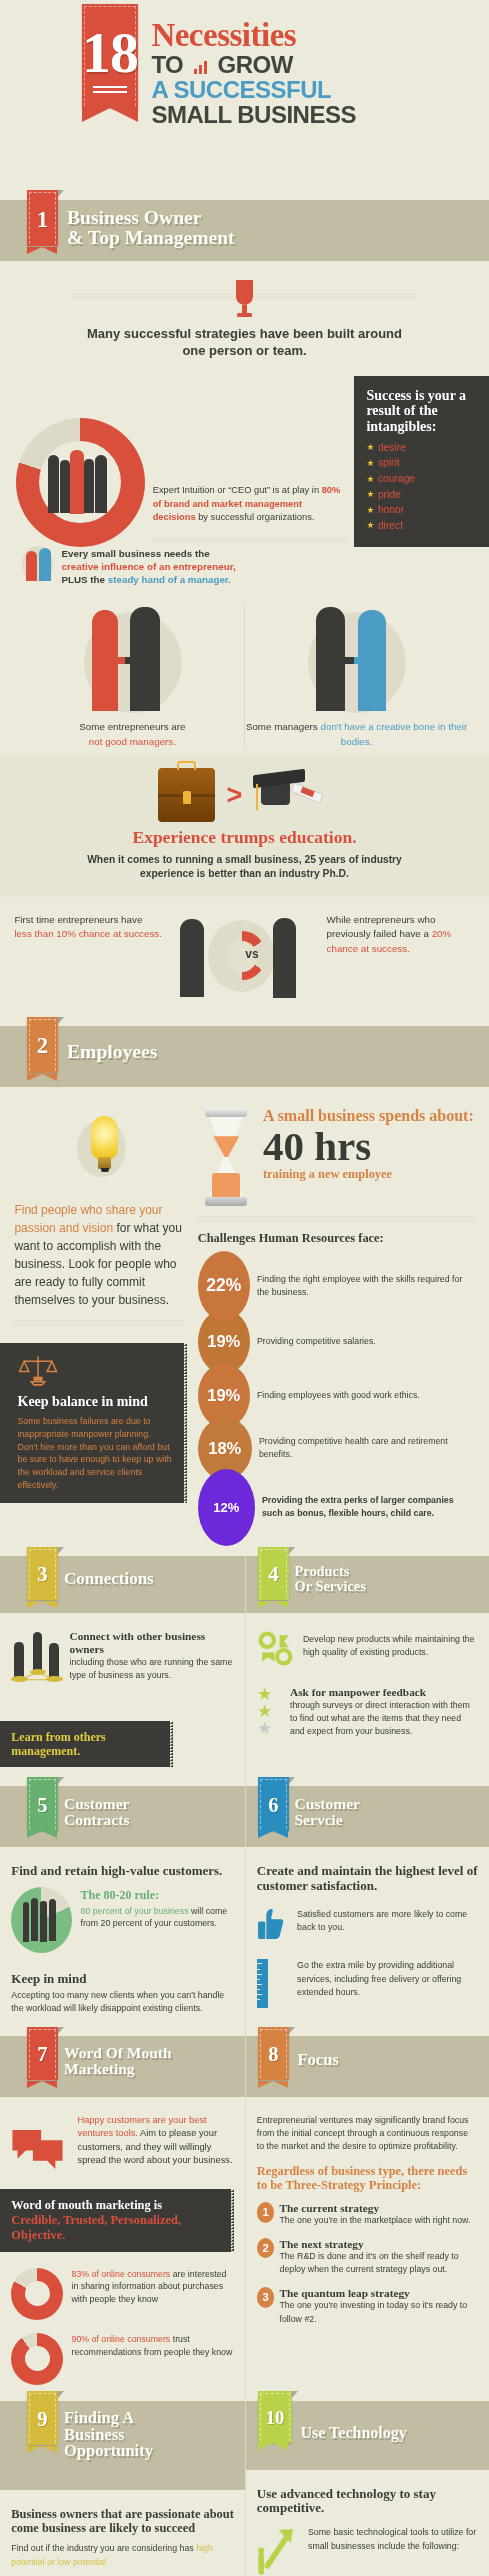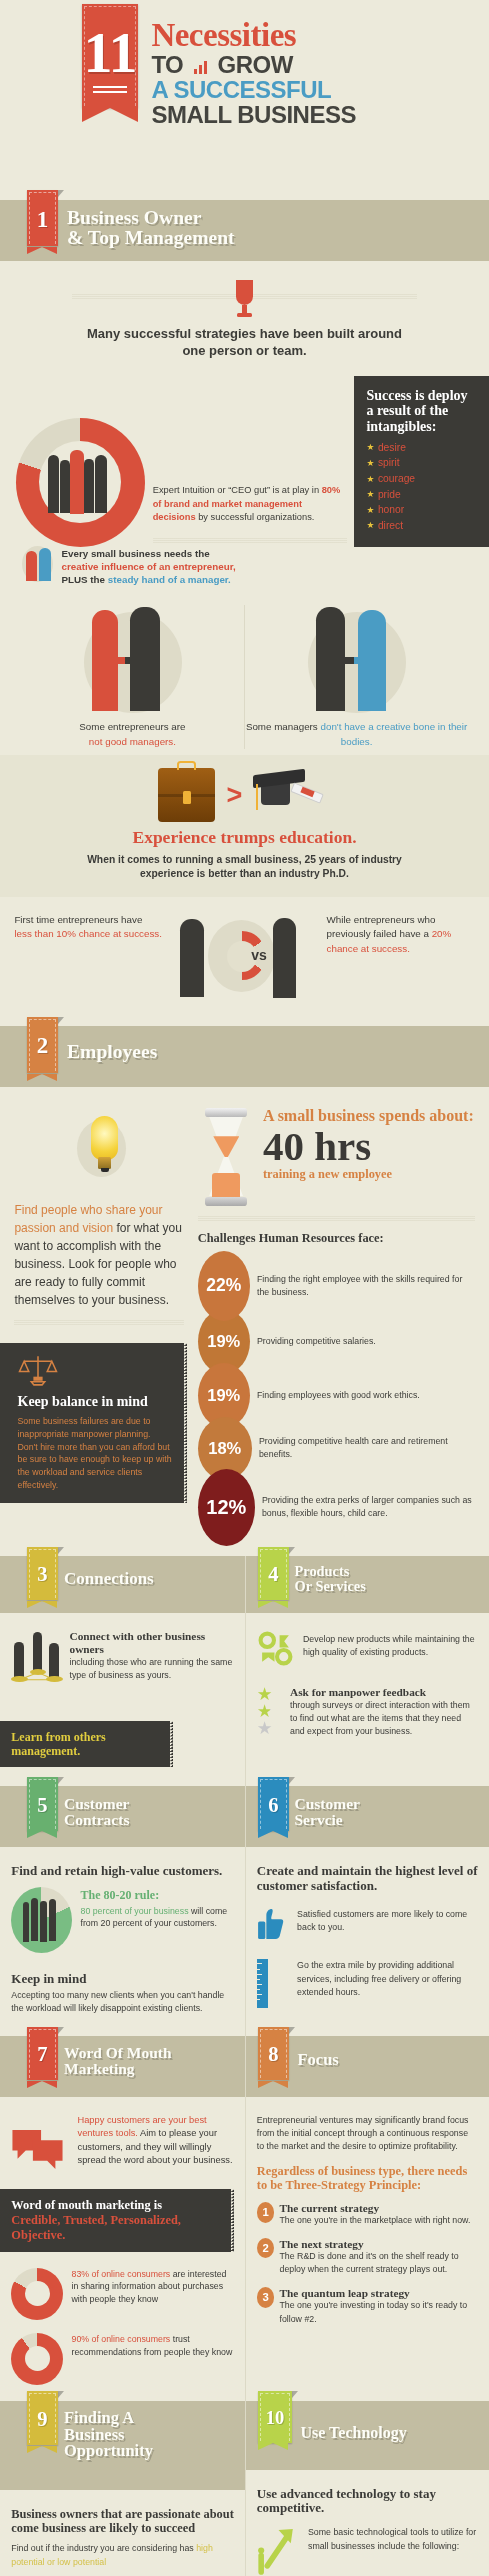--- a/index.html
+++ b/index.html
@@ -140,21 +140,21 @@
 </head>
 <body>
 
 <div class="page">
 
   <div class="zigzag-top"></div>
   <div class="header">
     <div class="hdr-inner">
       <div class="big-ribbon">
         <span class="dash-outline"></span>
-        <div class="num">11</div>
+        <div class="num">18</div>
         <div class="ribbon-rules">
             <div></div>
             <div></div>
           </div>
       </div>
       <div class="hdr-text">
         <div class="t-nec">Necessities</div>
         <div class="t-grow">
           <span>TO</span>
           <span class="minibars">
@@ -206,21 +206,21 @@
           <div style="position:absolute;left:52px;top:14.4px;width:12.4px;height:58px;background:#3b3a36;border-radius:5.7px 5.7px 0 0;"></div>
         </div>
       </div>
       <div style="flex:1;padding:27px 7.2px 0 8.2px;">
         <p class="body-t" style="font-size:9.3px;line-height:1.45;">
           <span>Expert Intuition or “CEO gut” is at play in </span><span class="hl-red" style="font-weight:bold">80% of brand and market management decisions</span><span> by successful organizations.</span>
         </p>
         <div class="hr-lines" style="margin-top:13.4px;"></div>
       </div>
       <div class="dark-box" style="width:135px;flex:none;margin-top:5.2px;">
-        <h3>Success is deploy a result of the intangibles:</h3>
+        <h3>Success is your a result of the intangibles:</h3>
         <ul class="star-li">
           <li>
               <span class="star">★</span>
               <span>desire</span>
             </li>
           <li>
               <span class="star">★</span>
               <span>spirit</span>
             </li>
           <li>
@@ -315,21 +315,21 @@
     <div style="display:flex;align-items:flex-start;padding:0 14.4px;">
       <div style="flex:1;">
         <p class="body-t" style="font-size:9.8px;">
           <span>First time entrepreneurs have </span><span class="hl-red">less than 10% chance at success.</span>
         </p>
       </div>
       <div style="width:160px;flex:none;position:relative;height:93px;">
         <div style="position:absolute;left:46px;top:7.2px;width:67px;height:72px;background:#dedbc8;border-radius:50%;"></div>
         <div style="position:absolute;left:56px;top:18.5px;width:48px;height:49px;border-radius:50%;background:conic-gradient(#d8503c 0 15%, transparent 15% 35%, #d8503c 35% 50%, transparent 50% 100%);"></div>
         <div style="position:absolute;left:65px;top:28px;width:30px;height:31px;border-radius:50%;background:#e3e0cd;"></div>
-        <div style="position:absolute;left:84px;top:34px;width:25px;text-align:center;font-weight:bold;color:#3b3a36;font-size:14px;">vs</div>
+        <div style="position:absolute;left:77px;top:34px;width:25px;text-align:center;font-weight:bold;color:#3b3a36;font-size:12px;">vs</div>
         <div style="position:absolute;left:17.5px;top:6.2px;width:24px;height:78px;background:#3b3a36;border-radius:11.3px 11.3px 0 0;"></div>
         <div style="position:absolute;left:111px;top:5.2px;width:23px;height:80px;background:#3b3a36;border-radius:10.8px 10.8px 0 0;"></div>
       </div>
       <div style="flex:1;text-align:left;padding-left:4.1px;">
         <p class="body-t" style="font-size:9.8px;">
           <span>While entrepreneurs who previously failed have a </span><span class="hl-red">20% chance at success.</span>
         </p>
       </div>
     </div>
   </div>
@@ -410,24 +410,24 @@
               </div>
             <p class="body-t" style="font-size:8.8px;">Finding employees with good work ethics.</p>
           </div>
           <div style="display:flex;align-items:center;gap:7.2px;margin-bottom:-11.3px;">
             <div class="pct-ellipse" style="width:54px;height:63px;background:#c27a3c;font-size:16.5px;flex:none;">
                 <span>18%</span>
               </div>
             <p class="body-t" style="font-size:8.8px;">Providing competitive health care and retirement benefits.</p>
           </div>
           <div style="display:flex;align-items:center;gap:7.2px;">
-            <div class="pct-ellipse" style="width:57px;height:77px;background:#7f1d1d;font-size:20px;flex:none;">
+            <div class="pct-ellipse" style="width:57px;height:77px;background:#6d28d9;font-size:13px;flex:none;">
                 <span>12%</span>
               </div>
-            <p class="body-t" style="font-size:8.8px;">Providing the extra perks of larger companies such as bonus, flexible hours, child care.</p>
+            <p class="body-t" style="font-size:8.8px;font-weight:bold;">Providing the extra perks of larger companies such as bonus, flexible hours, child care.</p>
           </div>
         </div>
       </div>
     </div>
   </div>
 
   <div style="display:flex;">
     <div style="width:245px;">
       <div class="sec-head band-dark" style="height:57px;">
         <div class="tab" style="background:#d4bb3c;color:#d4bb3c;">

